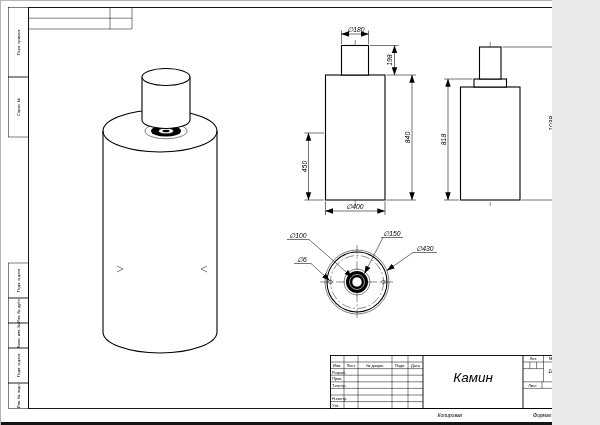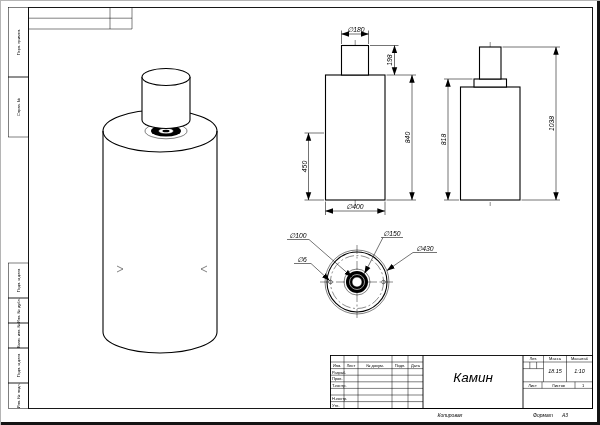--- a/index.html
+++ b/index.html
@@ -1,16 +1,16 @@
 <!DOCTYPE html>
 <html><head>
 <meta charset="utf-8">
 <style>
   html,body{margin:0;padding:0;background:#e9e9e9;}
-  .page{position:relative;width:600px;height:425px;background:#ffffff;overflow:hidden;}
+  .page{position:relative;width:552px;height:425px;background:#ffffff;overflow:hidden;}
   svg{display:block;}
   svg text{font-family:"Liberation Sans",sans-serif;fill:#000;}
   .k{stroke:#000;stroke-width:1.1;fill:none;}
   .kw{stroke:#000;stroke-width:1.1;fill:#fff;}
   .t{stroke:#000;stroke-width:0.5;fill:none;}
   .f{stroke:#000;stroke-width:0.9;fill:none;}
   .cl{stroke:#000;stroke-width:0.45;fill:none;stroke-dasharray:9 2.5 2 2.5;}
   .dim{stroke:#000;stroke-width:0.55;fill:none;}
   .d{font-size:6.8px;font-style:italic;text-anchor:middle;}
   .s4{font-size:4px;}

